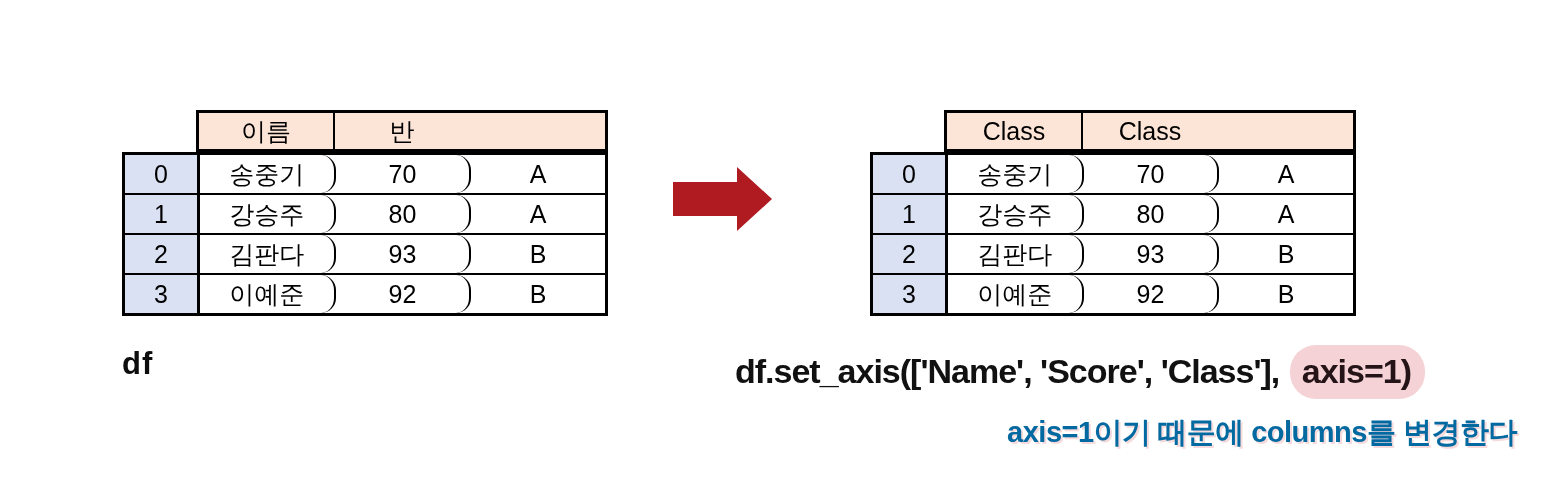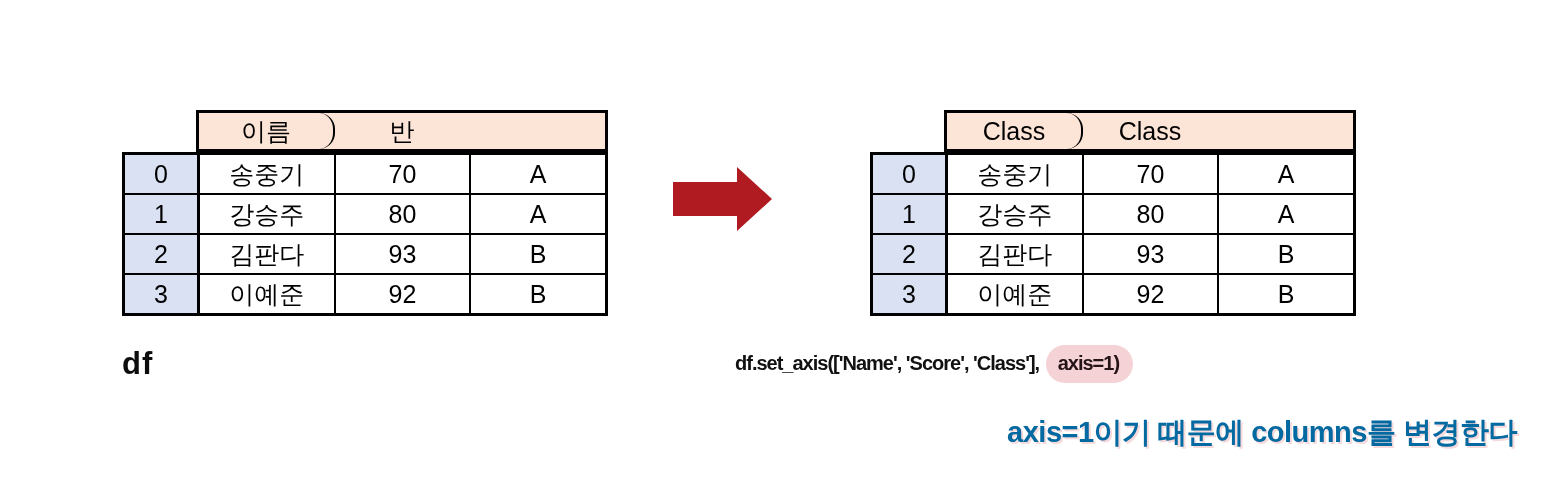--- a/index.html
+++ b/index.html
@@ -7,45 +7,45 @@
     position:relative;width:1557px;height:493px;background:#ffffff;overflow:hidden;
     font-family:"Liberation Sans","DejaVu Sans",sans-serif;color:#000;
   }
   
   .tbl{position:absolute;width:486px;}
   .hdr-row{
     margin-left:74px;border:3px solid #000;display:flex;background:#FCE4D6;width:406px;
   }
   .hdr-cell{
     width:134px;height:36px;line-height:36px;text-align:center;
-    font-size:25px;border-right:2px solid #000;border-radius:16px;
+    font-size:25px;border-right:2px solid #000;
   }
   .hdr-cell:last-child{border-right:none;}
   .tbl-body{border:3px solid #000;width:480px;}
   .tbl-row{display:flex;border-bottom:2px solid #000;}
   .tbl-row:last-child{border-bottom:none;}
   .idx-cell{
     width:72px;height:38px;line-height:38px;text-align:center;font-size:25px;
     background:#D9E1F2;border-right:3px solid #000;
   }
   .data-cell{
     width:134px;height:38px;line-height:38px;text-align:center;font-size:25px;
-    background:#fff;border-right:2px solid #000;
+    background:#fff;border-right:2px solid #000;border-radius:15px;
   }
   .data-cell.last{border-right:none;}
   .tbl-left{left:122px;top:110px;}
   .tbl-right{left:870px;top:110px;}
   
   .df-label{
     position:absolute;left:122px;top:346px;width:486px;
     font-size:31px;font-weight:bold;color:#0d0d0d;letter-spacing:1px;
   }
   .code-caption{
     position:absolute;left:735px;top:352px;white-space:nowrap;
-    font-size:20px;font-weight:bold;color:#111;letter-spacing:-1px;
+    font-size:34px;font-weight:bold;color:#111;letter-spacing:-1px;
   }
   .code-hl{
     background:#F5D2D6;color:#241418;border-radius:26px;
     padding:7px 14px 9px 12px;margin-left:2px;
   }
   .red-note{
     position:absolute;right:40px;top:413px;white-space:nowrap;
     font-size:29px;font-weight:bold;color:#0369a1;letter-spacing:-0.5px;
     text-shadow:2px 2px 0 #f6dadc;
   }

